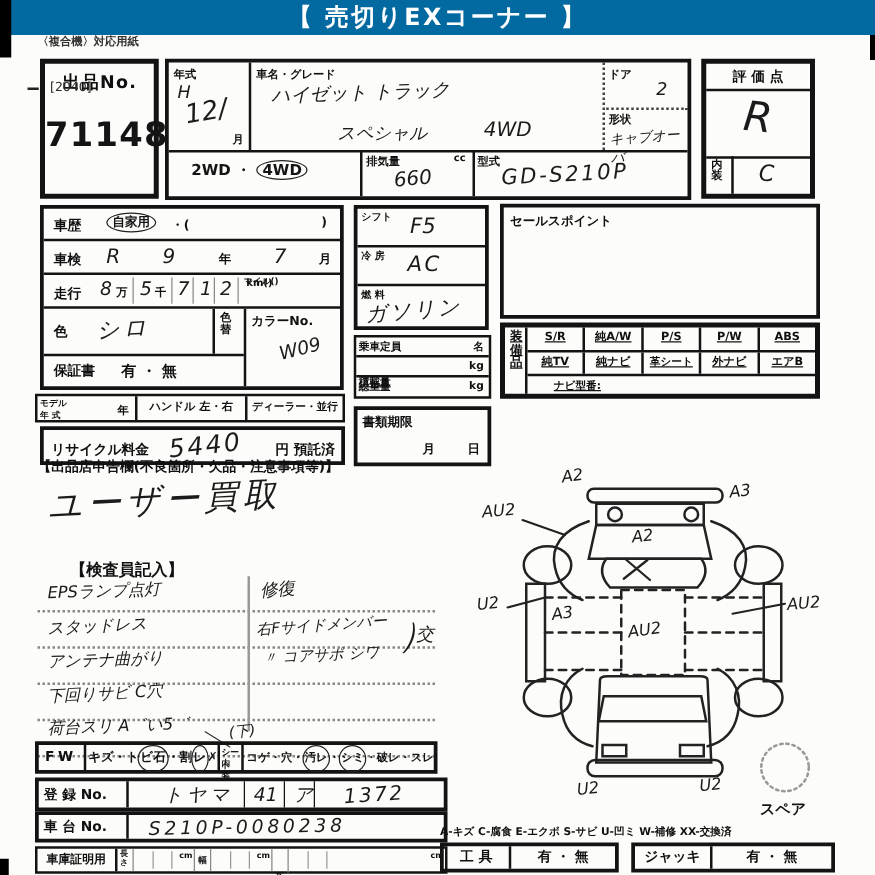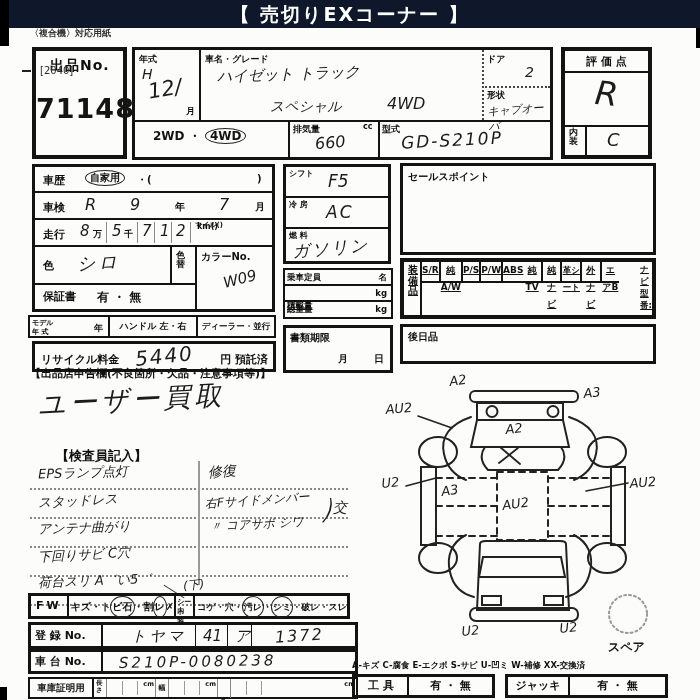--- a/index.html
+++ b/index.html
@@ -21,21 +21,21 @@
   .stack{line-height:1.05;word-break:break-all;}
   .cellline{position:absolute;border-left:1.5px solid #8a8a8a;top:2px;bottom:2px;}
   .flexrow{display:flex;align-items:stretch;}
   svg text{font-family:"DejaVu Sans",sans-serif;}
 </style>
 </head>
 <body>
 
 <div id="sheet">
 
-  <div class="abs" style="left:0;top:0;width:700px;height:28px;background:#0f172a;color:#fff;text-align:center;font-size:19px;font-weight:bold;line-height:29px;letter-spacing:2px;">【 売切りEXコーナー 】</div>
+  <div class="abs" style="left:0;top:0;width:700px;height:28px;background:#0369a1;color:#fff;text-align:center;font-size:19px;font-weight:bold;line-height:29px;letter-spacing:2px;">【 売切りEXコーナー 】</div>
 
   <div class="abs" style="left:0;top:0;width:9px;height:46px;background:#000;"></div>
   <div class="abs" style="right:0;top:28px;width:4px;height:20px;background:#000;"></div>
   <div class="abs" style="left:0;top:687px;width:7px;height:13px;background:#000;"></div>
   <div class="abs" style="left:30px;top:27px;font-size:9px;font-weight:bold;color:#333;">〈複合機〉対応用紙</div>
 
   <div class="box b4" style="left:32px;top:47px;width:95px;height:112px;">
     <div class="abs lbl" style="left:14px;top:6px;font-size:14px;letter-spacing:1px;">出品No.</div>
     <div class="abs" style="left:4px;top:14px;font-size:10px;color:#2a2a2a;">[2040]</div>
     <div class="abs" style="left:0;top:42px;width:100%;text-align:center;font-size:27px;font-weight:bold;letter-spacing:1px;">71148</div>
@@ -188,42 +188,39 @@
     <span class="abs lbl" style="left:52px;bottom:4px;font-size:10px;">月</span>
     <span class="abs lbl" style="left:88px;bottom:4px;font-size:10px;">日</span>
   </div>
 
   <div class="box" style="left:400px;top:163px;width:256px;height:92px;">
     <span class="abs lbl" style="left:5px;top:4px;font-size:10px;">セールスポイント</span>
   </div>
 
   <div class="box b4 flexrow" style="left:400px;top:258px;width:256px;height:61px;text-decoration:underline;">
     <div class="lbl stack" style="width:18px;border-right:2px solid #131313;font-size:10px;padding:3px 0 0 4px;box-sizing:border-box;">装備品</div>
-    <div style="flex:1;display:flex;flex-direction:row;">
+    <div style="flex:1;display:flex;flex-direction:column;">
       <div class="flexrow" style="height:19px;border-bottom:2px solid #131313;">
         <div class="lbl" style="flex:1;border-right:2px solid #131313;text-align:center;font-size:9px;line-height:17px;">S/R</div>
         <div class="lbl" style="flex:1;border-right:2px solid #131313;text-align:center;font-size:9px;line-height:17px;">純A/W</div>
         <div class="lbl" style="flex:1;border-right:2px solid #131313;text-align:center;font-size:9px;line-height:17px;">P/S</div>
         <div class="lbl" style="flex:1;border-right:2px solid #131313;text-align:center;font-size:9px;line-height:17px;">P/W</div>
         <div class="lbl" style="flex:1;text-align:center;font-size:9px;line-height:17px;">ABS</div>
       </div>
       <div class="flexrow" style="height:19px;border-bottom:2px solid #131313;">
         <div class="lbl" style="flex:1;border-right:2px solid #131313;text-align:center;font-size:9px;line-height:17px;">純TV</div>
         <div class="lbl" style="flex:1;border-right:2px solid #131313;text-align:center;font-size:9px;line-height:17px;">純ナビ</div>
         <div class="lbl" style="flex:1;border-right:2px solid #131313;text-align:center;font-size:8.5px;line-height:17px;">革シート</div>
         <div class="lbl" style="flex:1;border-right:2px solid #131313;text-align:center;font-size:9px;line-height:17px;">外ナビ</div>
         <div class="lbl" style="flex:1;text-align:center;font-size:9px;line-height:17px;">エアB</div>
       </div>
       <div class="lbl" style="flex:1;font-size:8.5px;padding:2px 0 0 21px;">ナビ型番:</div>
     </div>
   </div>
 
-  <div class="box" style="left:400px;top:324px;width:256px;height:40px;">
-    <span class="abs lbl" style="left:5px;top:3px;font-size:10px;">後日品</span>
-  </div>
 
   <div class="abs lbl" style="left:30px;top:366px;font-size:11px;">【出品店申告欄(不良箇所・欠品・注意事項等)】</div>
   <div class="abs hw" style="left:38px;top:382px;font-size:27px;letter-spacing:4px;transform:rotate(-3deg);">ユーザー買取</div>
 
   <div class="abs lbl" style="left:30px;top:447px;font-size:13px;margin-left:26px;">【検査員記入】</div>
   <div class="abs" style="left:30px;top:461px;width:318px;height:137px;">
     <div class="insp-row"></div>
       <div class="insp-row"></div>
       <div class="insp-row"></div>
       <div class="insp-row"></div>

